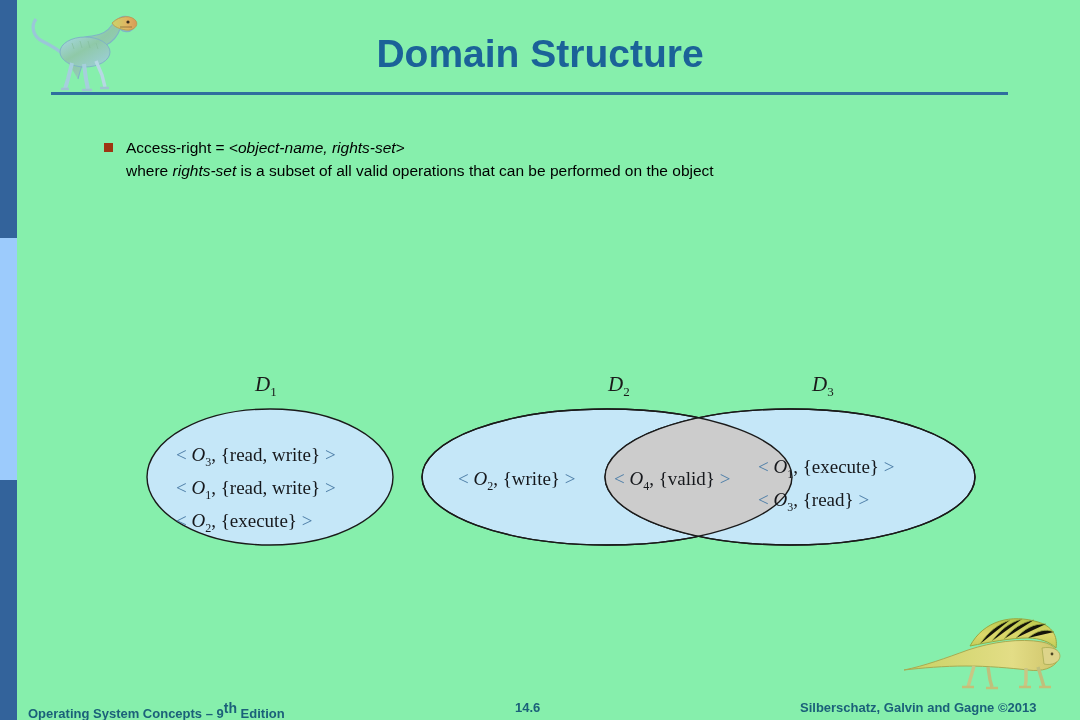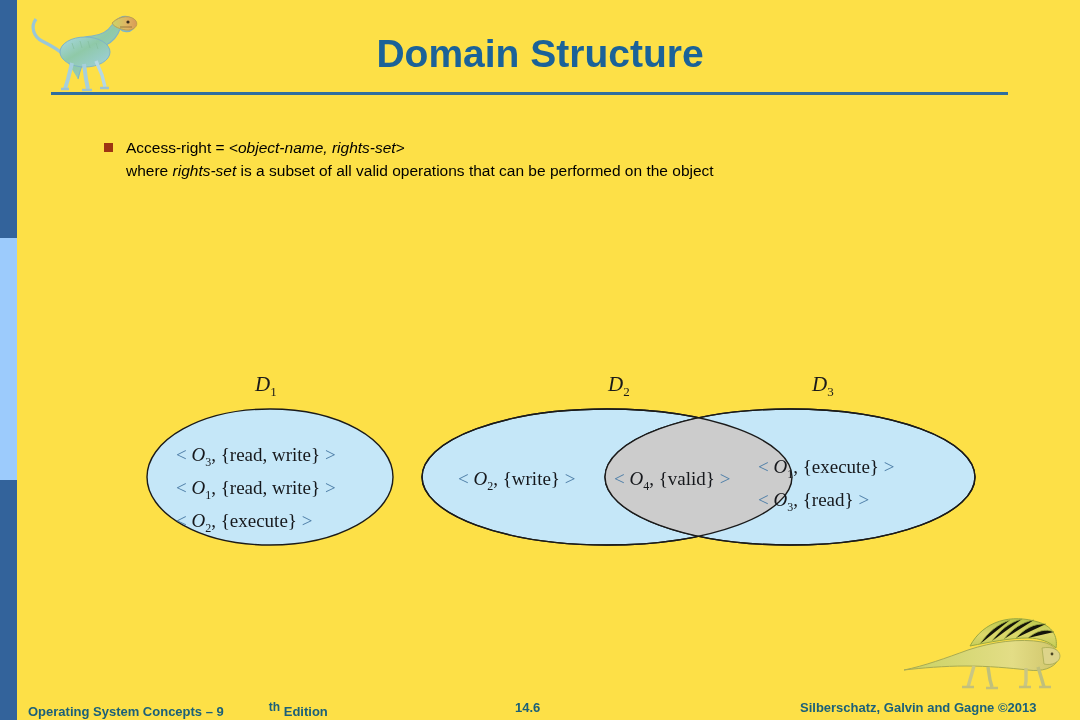--- a/index.html
+++ b/index.html
@@ -4,21 +4,21 @@
 <style>
   html, body {
     margin: 0;
     padding: 0;
     background: #ffffff;
   }
   #slide {
     position: relative;
     width: 1080px;
     height: 720px;
-    background: #fde047;
+    background: #86efac;
     overflow: hidden;
     font-family: "Liberation Sans", sans-serif;
   }
 
   
   .sidebar {
     position: absolute;
     left: 0;
     top: 0;
     width: 17px;
@@ -137,21 +137,21 @@
   
   .footer-text {
     position: absolute;
     font-size: 13px;
     font-weight: bold;
     color: #1b6079;
   }
   .footer-left  { left: 28px;  top: 700px; }
   .footer-mid   { left: 515px; top: 700px; }
   .footer-right { left: 800px; top: 700px; }
-  .footer-text sup { font-size: 12px; margin-left: 45px; }
+  .footer-text sup { font-size: 14px; }
 </style>
 </head>
 <body>
 
 <div id="slide">
 
   <div class="sidebar">
     <div class="band band-top"></div>
     <div class="band band-mid"></div>
     <div class="band band-bottom"></div>

